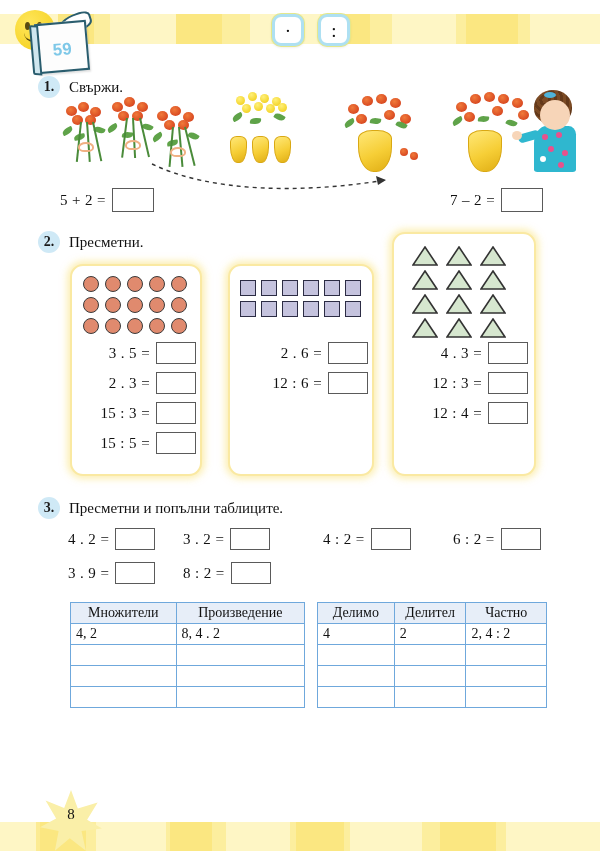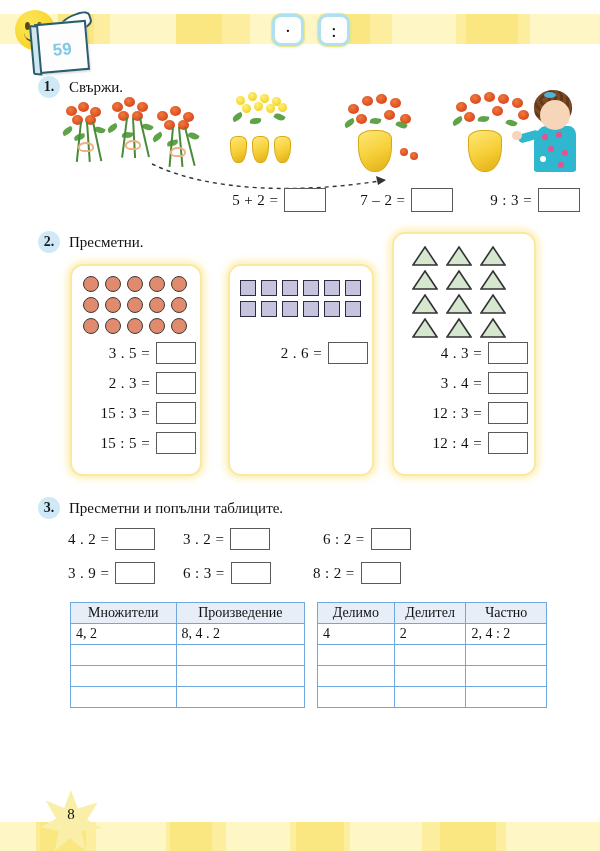--- a/index.html
+++ b/index.html
@@ -363,31 +363,27 @@
     <div class="girl-head" style="left:88px; top:12px;"></div>
     <div class="girl-bow" style="left:92px; top:4px;"></div>
   </div>
 </div>
 
 <svg class="connector" viewBox="0 0 260 36">
   <path d="M2,6 C60,34 150,36 236,22" fill="none" stroke="#333" stroke-width="1.4" stroke-dasharray="4,4"></path>
   <polygon points="236,22 226,18 228,27" fill="#333"></polygon>
 </svg>
 
-<div class="eqrow" style="left:60px; top:188px; width:520px; justify-content:flex-end;">
+<div class="eqrow" style="left:60px; top:188px; width:520px; justify-content:space-between;">
   <div class="eq" style="width:128px;">
     <span class="expr">5 + 2 =</span>
     <span class="ansbox"></span>
   </div>
   <div class="eq" style="width:130px;">
     <span class="expr">7 – 2 =</span>
-    <span class="ansbox"></span>
-  </div>
-  <div class="eq">
-    <span class="expr">9 : 3 =</span>
     <span class="ansbox"></span>
   </div>
 </div>
 
 <div class="ex-head" style="left:38px; top:231px;">
   <div class="ex-num">2.</div>
   <div class="ex-title">Пресметни.</div>
 </div>
 
 <div class="panel" style="left:70px; top:264px; width:132px; height:212px;">
@@ -441,20 +437,24 @@
     <div class="square-s" style="left:42px;  top:21px;"></div>
     <div class="square-s" style="left:63px;  top:21px;"></div>
     <div class="square-s" style="left:84px;  top:21px;"></div>
     <div class="square-s" style="left:105px; top:21px;"></div>
   </div>
   <div class="panel-eqs" style="left:14px; top:76px; width:124px;">
     <div class="eq">
       <span class="expr">2 . 6 =</span>
       <span class="ansbox sm"></span>
     </div>
+    <div class="eq">
+      <span class="expr">12 : 6 =</span>
+      <span class="ansbox sm"></span>
+    </div>
   </div>
 </div>
 
 <div class="panel" style="left:392px; top:232px; width:144px; height:244px;">
   <div class="shapes" style="left:18px; top:12px;">
     <div class="tri-wrap" style="left:0px;  top:0px;">
         <svg width="26" height="20" viewBox="0 0 26 20">
           <polygon points="13,1 25,19 1,19" fill="#D6E7CF" stroke="#333" stroke-width="1.6"></polygon>
         </svg>
       </div>
@@ -510,24 +510,20 @@
       </div>
     <div class="tri-wrap" style="left:68px; top:72px;">
         <svg width="26" height="20" viewBox="0 0 26 20">
           <polygon points="13,1 25,19 1,19" fill="#D6E7CF" stroke="#333" stroke-width="1.6"></polygon>
         </svg>
       </div>
   </div>
   <div class="panel-eqs" style="left:12px; top:108px; width:122px;">
     <div class="eq">
       <span class="expr">4 . 3 =</span>
-      <span class="ansbox sm"></span>
-    </div>
-    <div class="eq">
-      <span class="expr">3 . 4 =</span>
       <span class="ansbox sm"></span>
     </div>
     <div class="eq">
       <span class="expr">12 : 3 =</span>
       <span class="ansbox sm"></span>
     </div>
     <div class="eq">
       <span class="expr">12 : 4 =</span>
       <span class="ansbox sm"></span>
     </div>
@@ -541,33 +537,33 @@
 
 <div class="eqrow" style="left:68px; top:528px; width:510px;">
   <div class="eq" style="width:115px;">
     <span class="expr">4 . 2 =</span>
     <span class="ansbox sm"></span>
   </div>
   <div class="eq" style="width:140px;">
     <span class="expr">3 . 2 =</span>
     <span class="ansbox sm"></span>
   </div>
+  <div class="eq" style="width:130px;">
+    <span class="expr">4 : 2 =</span>
+    <span class="ansbox sm"></span>
+  </div>
   <div class="eq">
     <span class="expr">6 : 2 =</span>
     <span class="ansbox sm"></span>
   </div>
 </div>
 
 <div class="eqrow" style="left:68px; top:562px; width:510px;">
   <div class="eq" style="width:115px;">
     <span class="expr">3 . 9 =</span>
-    <span class="ansbox sm"></span>
-  </div>
-  <div class="eq" style="width:130px;">
-    <span class="expr">6 : 3 =</span>
     <span class="ansbox sm"></span>
   </div>
   <div class="eq">
     <span class="expr">8 : 2 =</span>
     <span class="ansbox sm"></span>
   </div>
 </div>
 
 <table class="tbl" style="left:70px; top:602px; width:235px;">
   <thead>

